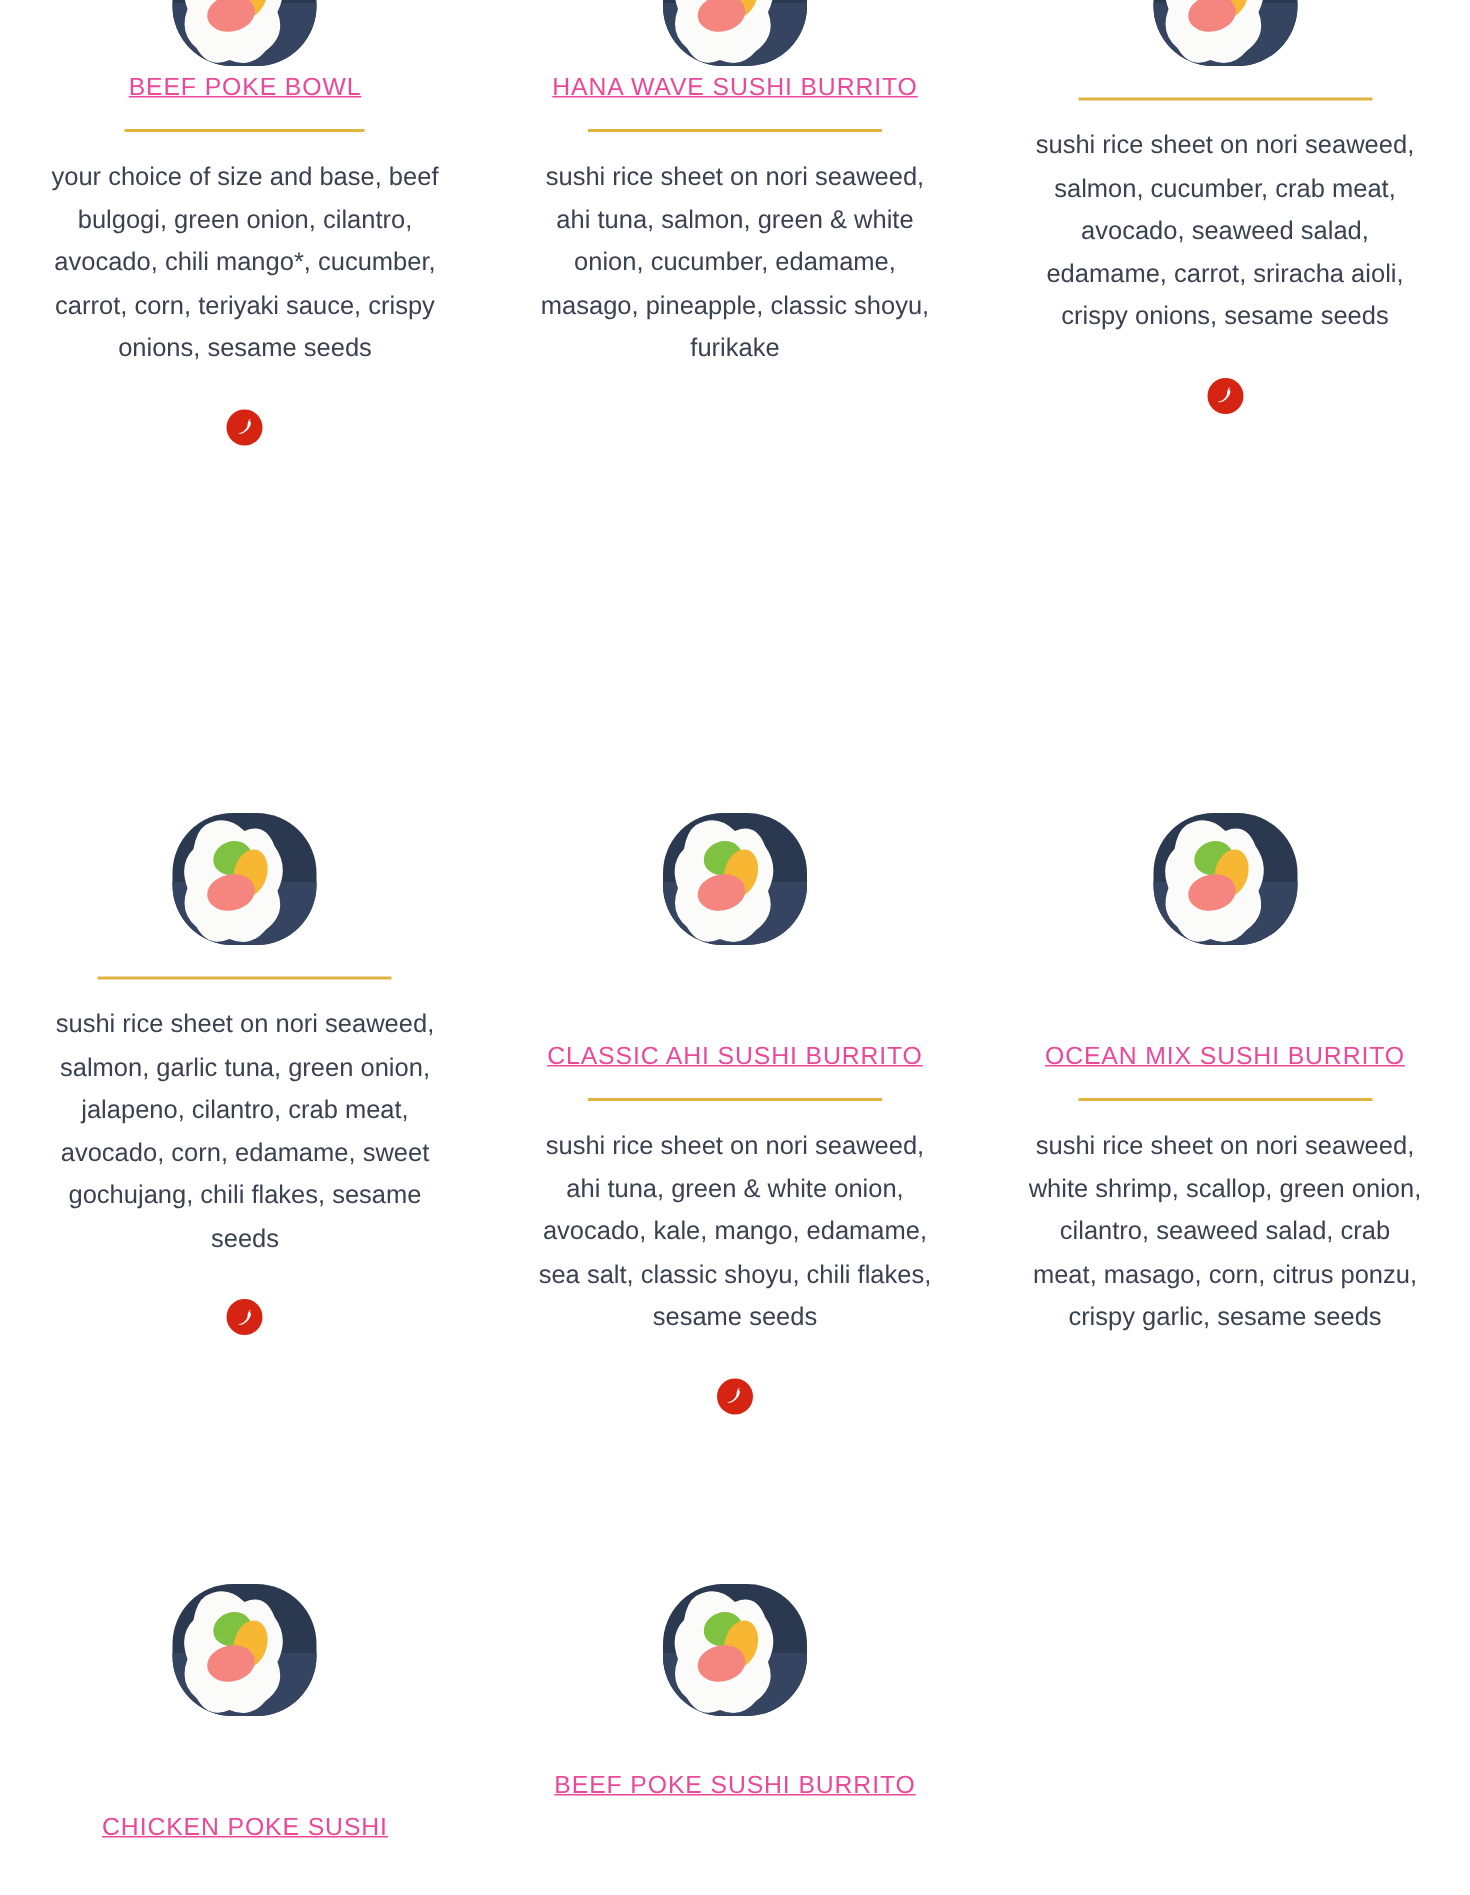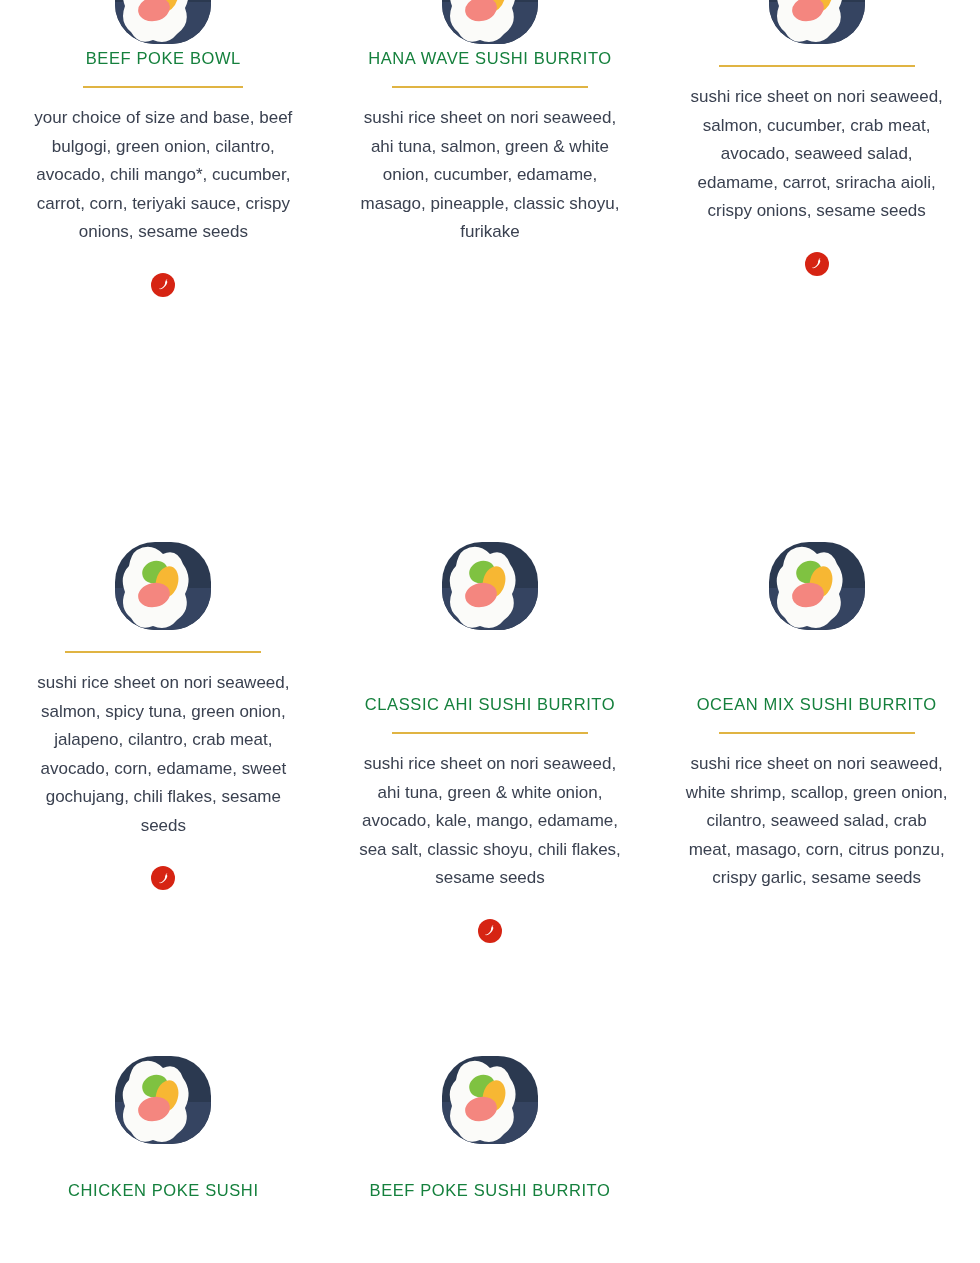--- a/index.html
+++ b/index.html
@@ -46,28 +46,29 @@
     justify-content: center;
     overflow: hidden;
   }
   .icon-slot.clipped {
     height: 48px;
     align-items: flex-end;
   }
 
   
   .card-title {
-    color: #15803d;
+    color: #ec4899;
     font-size: 16.5px;
     letter-spacing: 0.6px;
     font-weight: 400;
     line-height: 1.28;
     text-transform: uppercase;
     margin: 0;
     max-width: 270px;
+    text-decoration: underline;
   }
 
   
   .gold-rule {
     height: 2px;
     background: #e0b443;
     width: 196px;
     margin: 17px 0 0 0;
     border: 0;
   }
@@ -177,21 +178,21 @@
         <svg class="sushi-icon" viewBox="0 0 112 96">
           <rect x="8" y="4" width="96" height="88" rx="40" ry="40" fill="#2b3950"></rect>
           <path d="M8 50 H104 V52 a40 40 0 0 1 -40 40 H48 A40 40 0 0 1 8 52 Z" fill="#354461"></path>
           <path d="M30 12 q14 -8 26 4 q14 -6 20 10 q10 14 2 30 q6 16 -8 26 q-10 12 -24 6 q-14 6 -22 -8 q-12 -10 -6 -26 q-6 -16 4 -26 q2 -12 8 -16 Z" fill="#fbfbf9"></path>
           <ellipse cx="48" cy="34" rx="13" ry="11" fill="#7fc241" transform="rotate(-20 48 34)"></ellipse>
           <ellipse cx="60" cy="44" rx="11" ry="16" fill="#f7b733" transform="rotate(15 60 44)"></ellipse>
           <ellipse cx="47" cy="57" rx="16" ry="12" fill="#f4867f" transform="rotate(-12 47 57)"></ellipse>
         </svg>
       </div>
       <hr class="gold-rule">
-      <p class="card-desc">sushi rice sheet on nori seaweed, salmon, spicy tuna, green onion, jalapeno, cilantro, crab meat, avocado, corn, edamame, sweet gochujang, chili flakes, sesame seeds</p>
+      <p class="card-desc">sushi rice sheet on nori seaweed, salmon, garlic tuna, green onion, jalapeno, cilantro, crab meat, avocado, corn, edamame, sweet gochujang, chili flakes, sesame seeds</p>
       <div class="spicy-badge">
         <svg width="13" height="13" viewBox="0 0 24 24">
           <path d="M16.2 4.4c.3-1.2 1.5-1.9 2.6-1.6.4.1.2.7-.2.7-.8 0-1.4.5-1.6 1.2 1.5.6 2.3 2.3 1.8 4.1-.9 3.6-4.2 7.6-7.8 9.9-2.5 1.6-5.3 2.3-6.9 1.7-.6-.2-.4-.9.2-.8 2.3.3 5.6-1.6 7.9-4.3 1.8-2.1 2.8-4.4 2.7-6.1-.1-2.1 1-3.5 1.3-4.8z" fill="#ffffff"></path>
         </svg>
       </div>
     </div>
 
     <div class="menu-card">
       <div class="icon-slot">
         <svg class="sushi-icon" viewBox="0 0 112 96">
@@ -239,21 +240,21 @@
       <div class="icon-slot">
         <svg class="sushi-icon" viewBox="0 0 112 96">
           <rect x="8" y="4" width="96" height="88" rx="40" ry="40" fill="#2b3950"></rect>
           <path d="M8 50 H104 V52 a40 40 0 0 1 -40 40 H48 A40 40 0 0 1 8 52 Z" fill="#354461"></path>
           <path d="M30 12 q14 -8 26 4 q14 -6 20 10 q10 14 2 30 q6 16 -8 26 q-10 12 -24 6 q-14 6 -22 -8 q-12 -10 -6 -26 q-6 -16 4 -26 q2 -12 8 -16 Z" fill="#fbfbf9"></path>
           <ellipse cx="48" cy="34" rx="13" ry="11" fill="#7fc241" transform="rotate(-20 48 34)"></ellipse>
           <ellipse cx="60" cy="44" rx="11" ry="16" fill="#f7b733" transform="rotate(15 60 44)"></ellipse>
           <ellipse cx="47" cy="57" rx="16" ry="12" fill="#f4867f" transform="rotate(-12 47 57)"></ellipse>
         </svg>
       </div>
-      <h3 class="card-title" style="margin-top:32px">CHICKEN POKE SUSHI</h3>
+      <h3 class="card-title" style="margin-top:60px">CHICKEN POKE SUSHI</h3>
     </div>
 
     <div class="menu-card">
       <div class="icon-slot">
         <svg class="sushi-icon" viewBox="0 0 112 96">
           <rect x="8" y="4" width="96" height="88" rx="40" ry="40" fill="#2b3950"></rect>
           <path d="M8 50 H104 V52 a40 40 0 0 1 -40 40 H48 A40 40 0 0 1 8 52 Z" fill="#354461"></path>
           <path d="M30 12 q14 -8 26 4 q14 -6 20 10 q10 14 2 30 q6 16 -8 26 q-10 12 -24 6 q-14 6 -22 -8 q-12 -10 -6 -26 q-6 -16 4 -26 q2 -12 8 -16 Z" fill="#fbfbf9"></path>
           <ellipse cx="48" cy="34" rx="13" ry="11" fill="#7fc241" transform="rotate(-20 48 34)"></ellipse>
           <ellipse cx="60" cy="44" rx="11" ry="16" fill="#f7b733" transform="rotate(15 60 44)"></ellipse>

